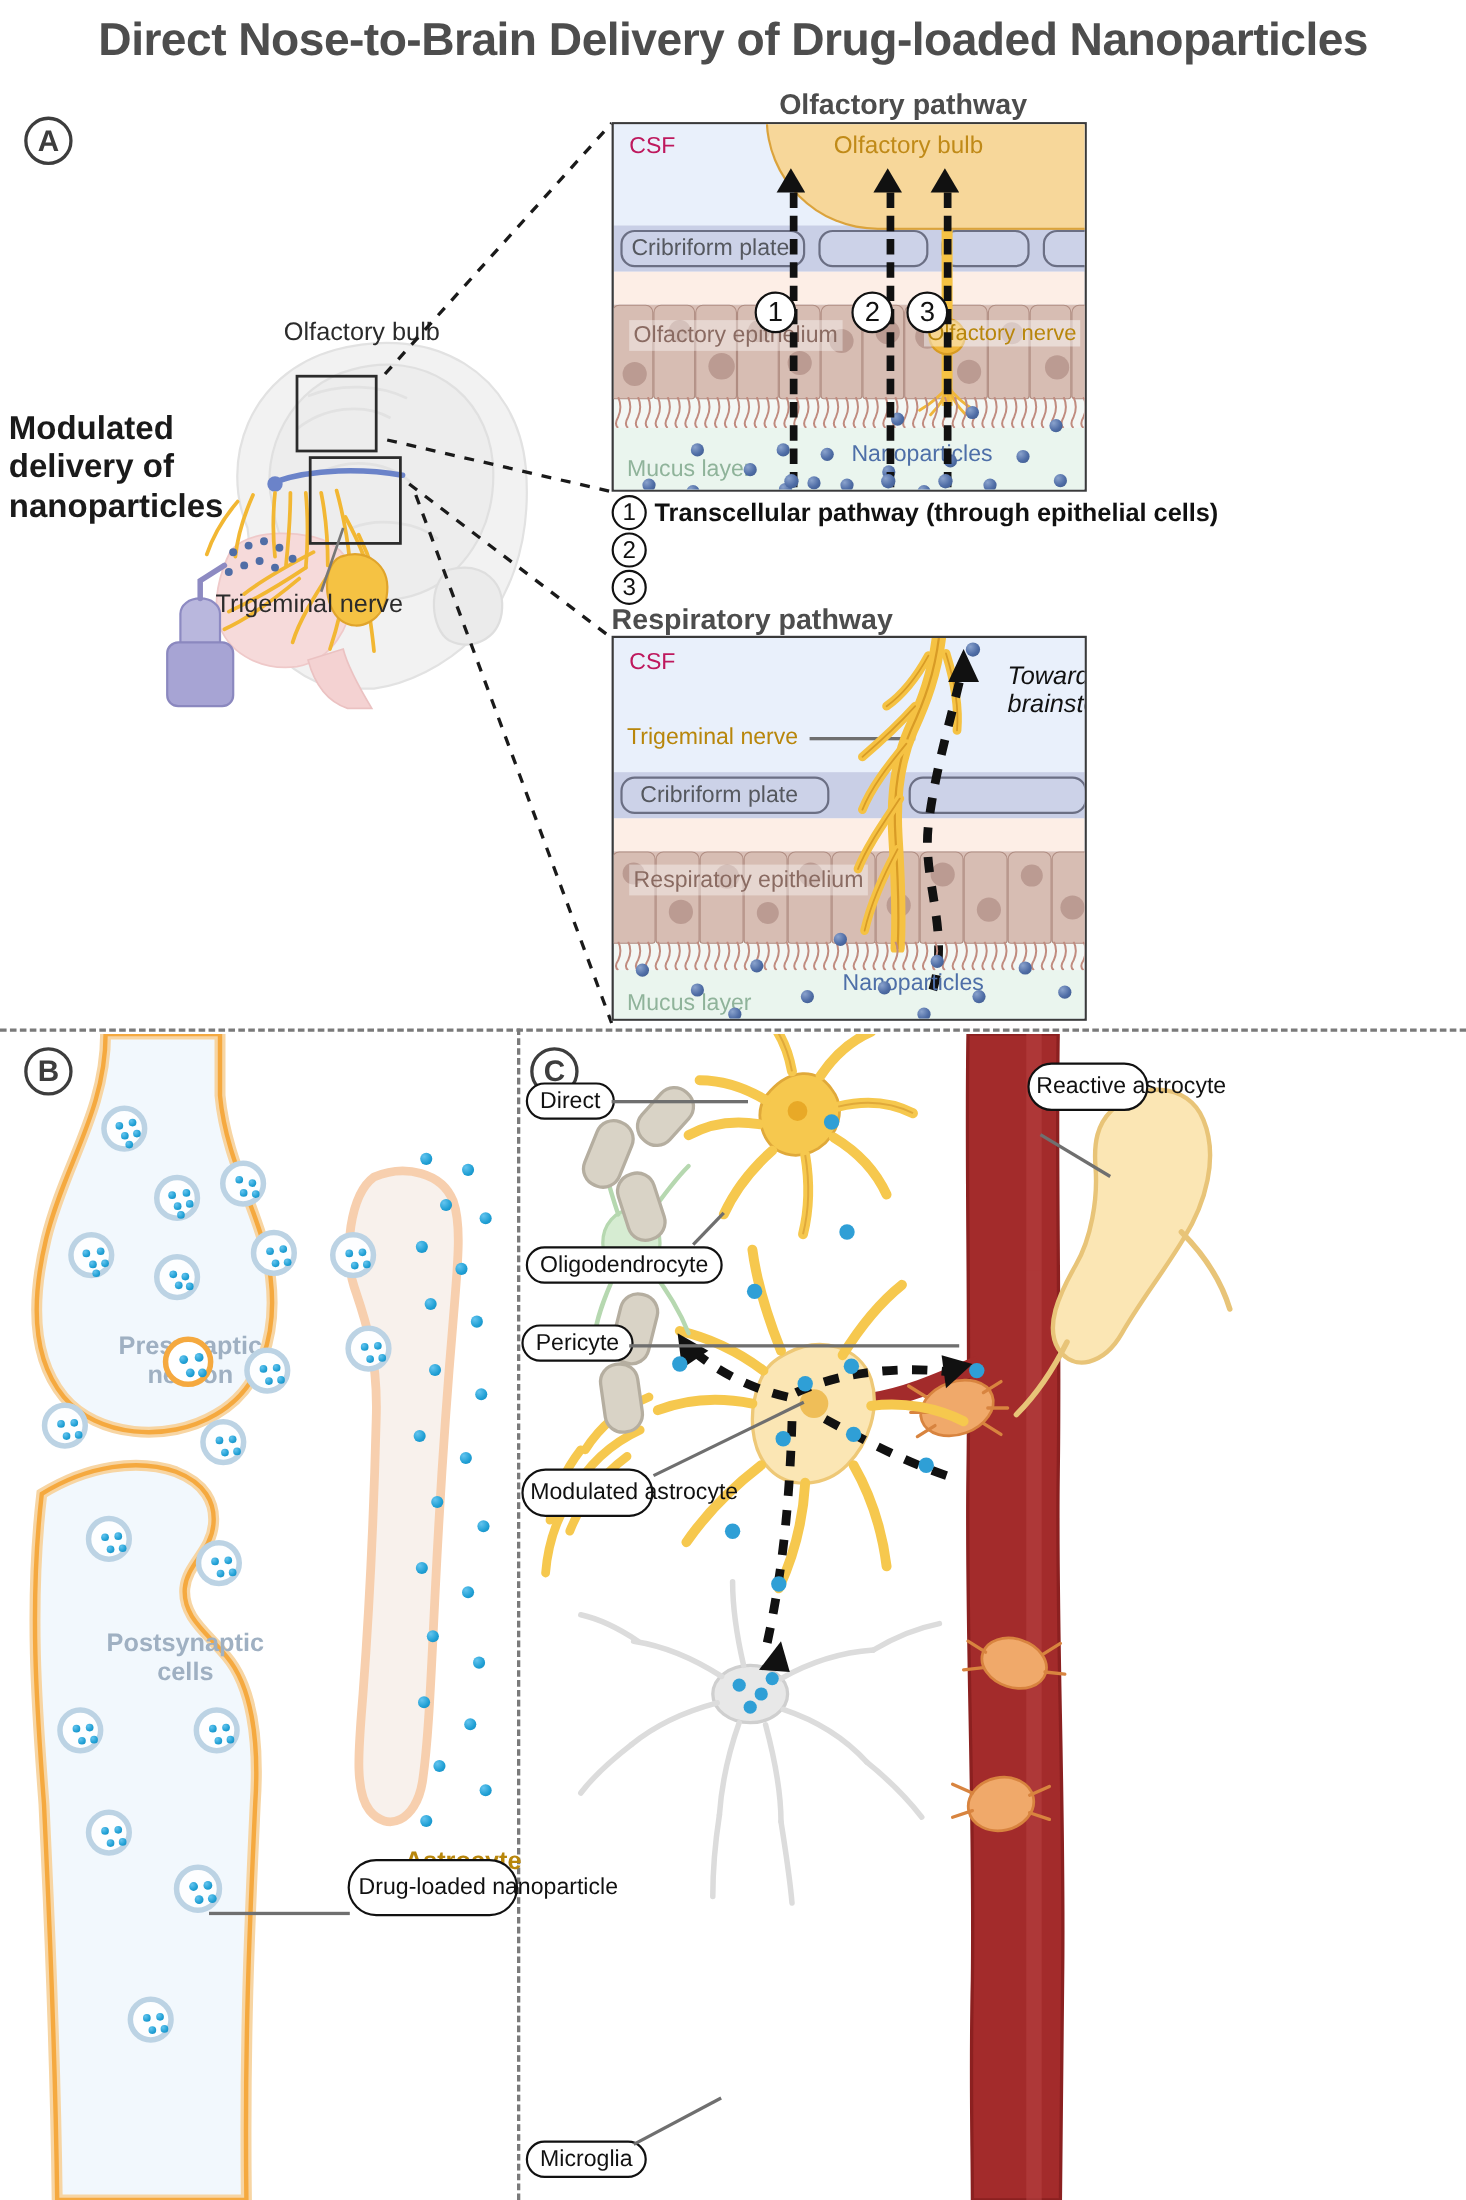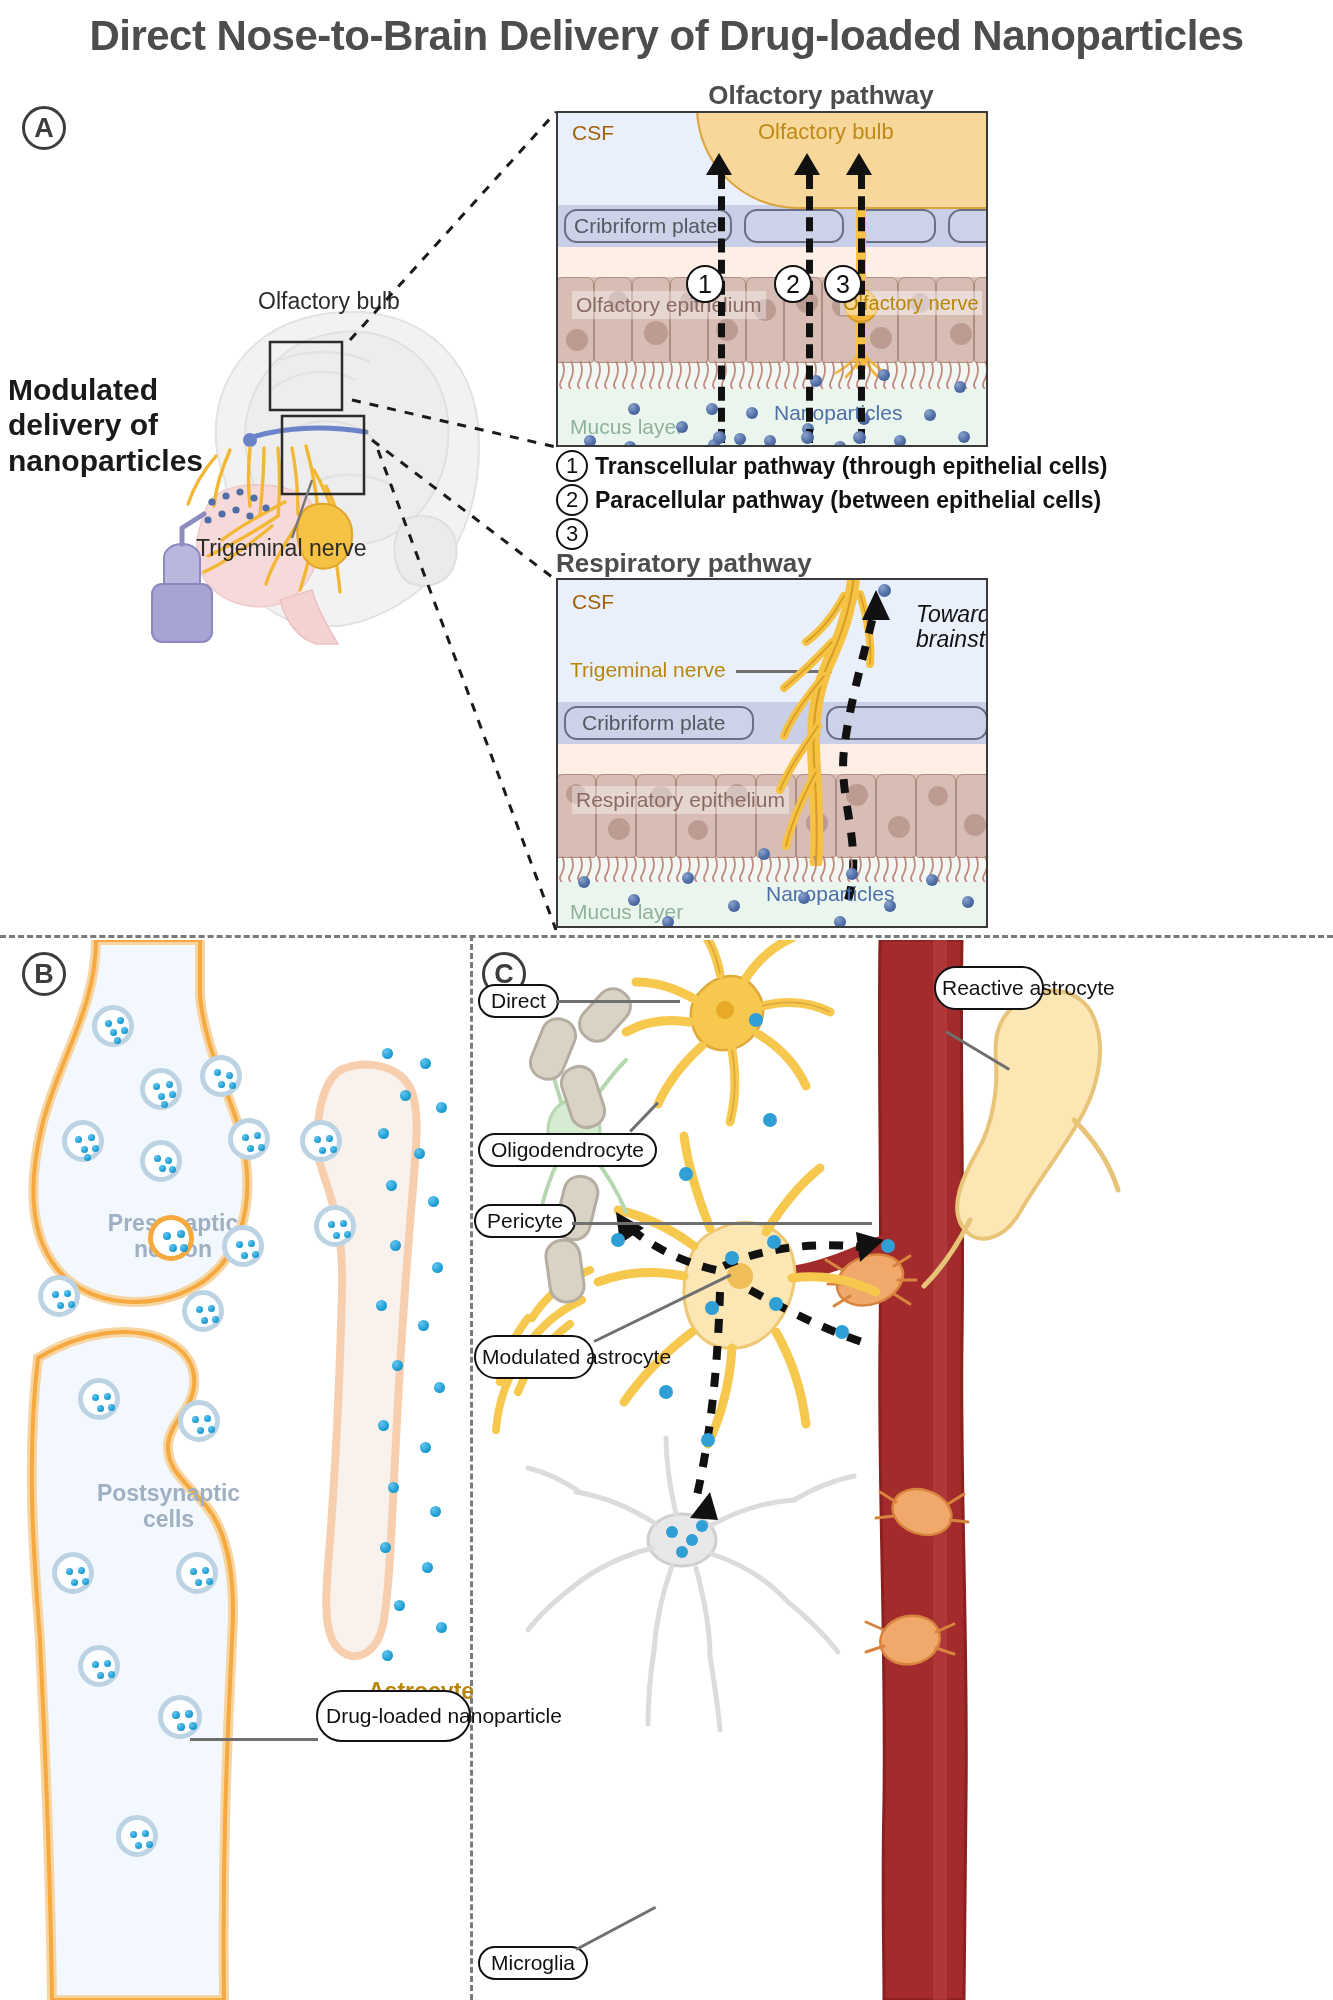--- a/index.html
+++ b/index.html
@@ -35,21 +35,21 @@
     border:2.5px solid #3a3a3a; overflow:hidden; background:#eaf1fa;
   }
   .layer { position:absolute; left:0; width:100%; }
   .lyr-csf { background:#e9f0fb; }
   .lyr-bone { background:#c9cfe6; }
   .lyr-lamina { background:#fdeee6; }
   .lyr-epi { background:#d9bfb6; }
   .lyr-mucus { background:#eaf5ee; }
 
   .layer-label { position:absolute; font-size:21px; }
-  .lbl-csf { color:#a16207; }
+  .lbl-csf { color:#be185d; }
   .lbl-mucus { color:#8fb39a; }
   .lbl-epi { color:#8a6b62; line-height:1.12; }
   .lbl-nano { color:#4e6fa8; font-size:21px; }
   .lbl-bulb { color:#c08a18; font-size:22px; }
   .lbl-nerve-y { color:#b8860b; font-size:20px; line-height:1.1; }
 
   
   .crib-slab {
     position:absolute; background:#ccd2e8; border:2px solid #6b6f84;
     border-radius:13px;
@@ -391,21 +391,20 @@
   <div class="num-circle" style="left:216px; top:152px;">2</div>
   <div class="num-circle" style="left:266px; top:152px;">3</div>
 </div>
 
 <div class="legend-row" style="left:556px; top:450px;">
   <div class="legend-num">1</div>
   <div class="legend-text">Transcellular pathway (through epithelial cells)</div>
 </div>
 <div class="legend-row" style="left:556px; top:484px;">
   <div class="legend-num">2</div>
-  <div class="legend-text">Paracellular pathway (between epithelial cells)</div>
 </div>
 <div class="legend-row" style="left:556px; top:518px;">
   <div class="legend-num">3</div>
 </div>
 
 <div class="abs sec-heading" style="left:556px; top:548px;">Respiratory pathway</div>
 
 <div class="abs diagram-box" style="left:556px; top:578px; width:432px; height:350px;">
 
   <div class="layer lyr-csf" style="top:0; height:122px;"></div>

